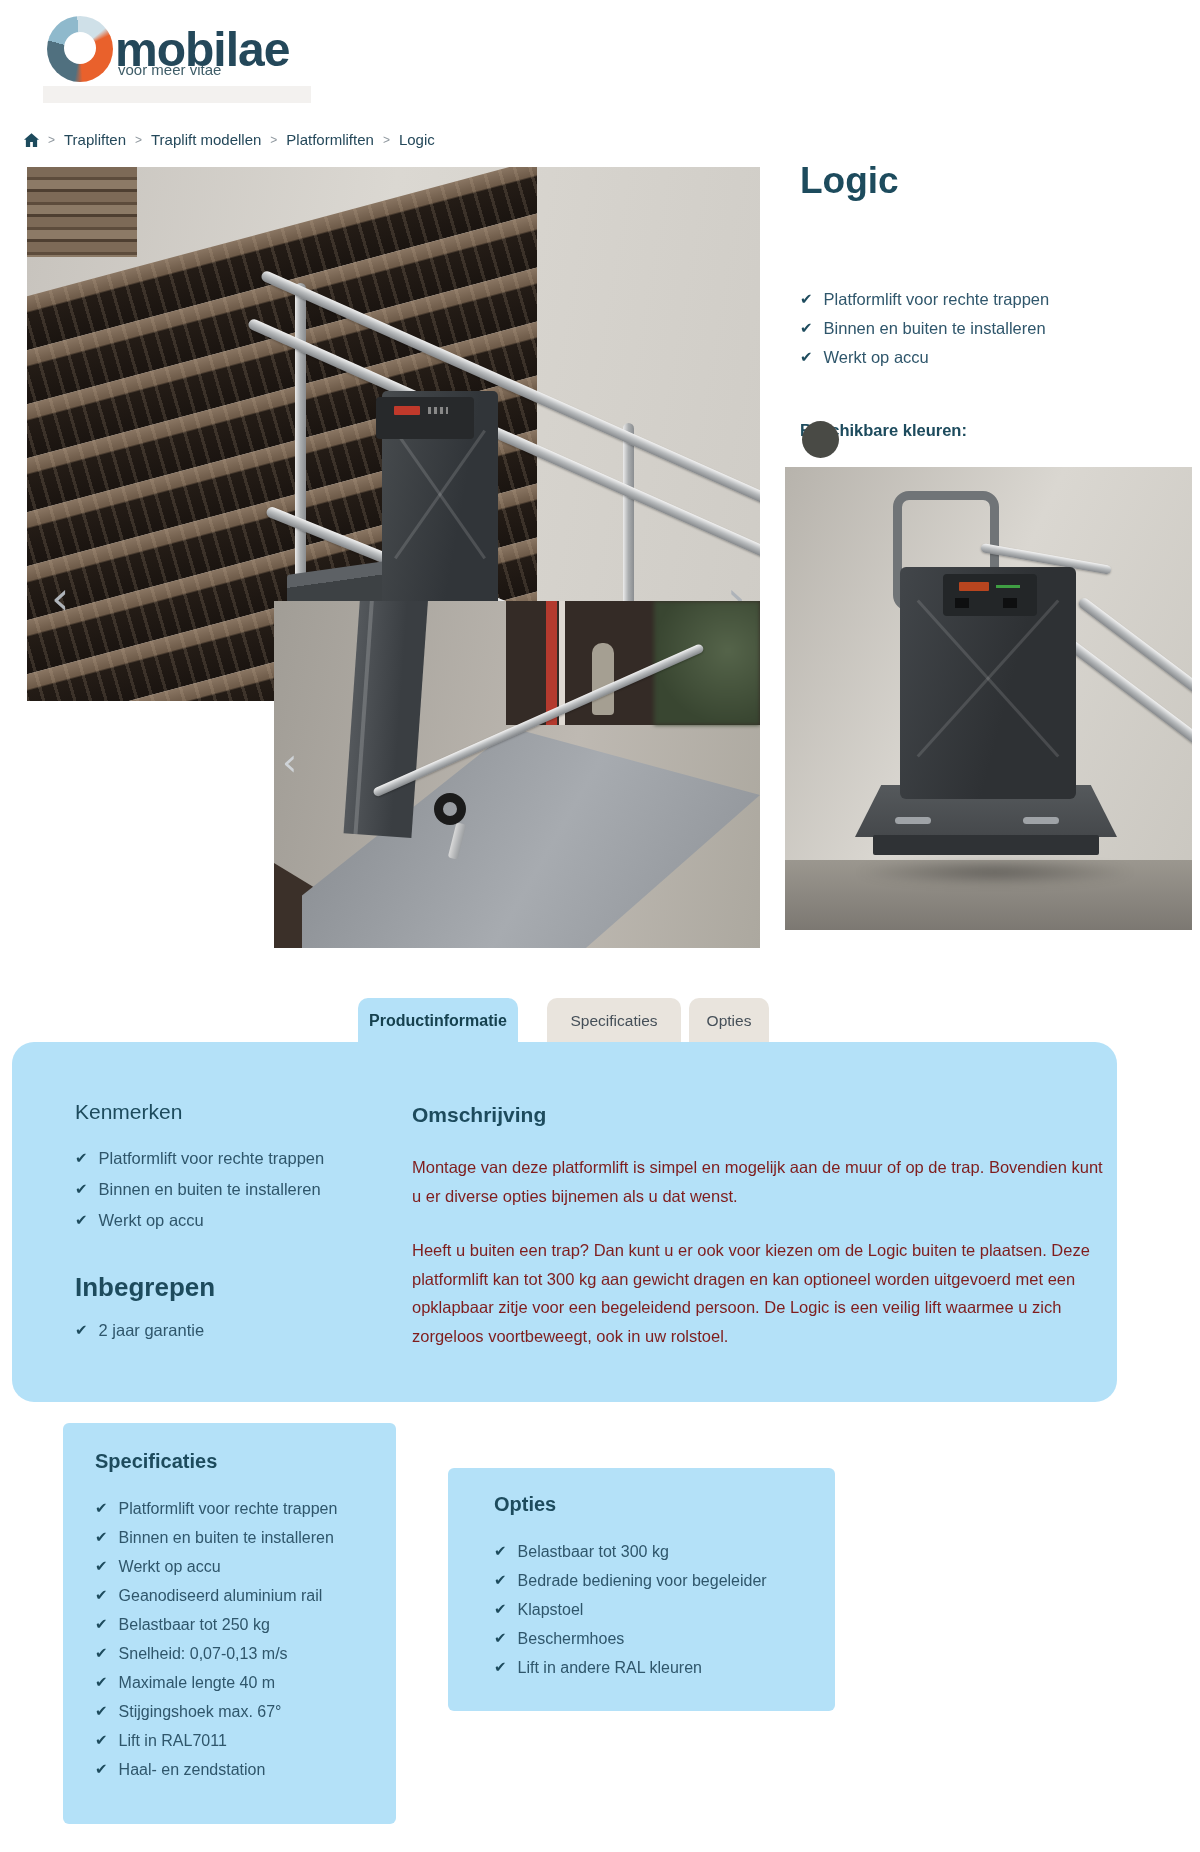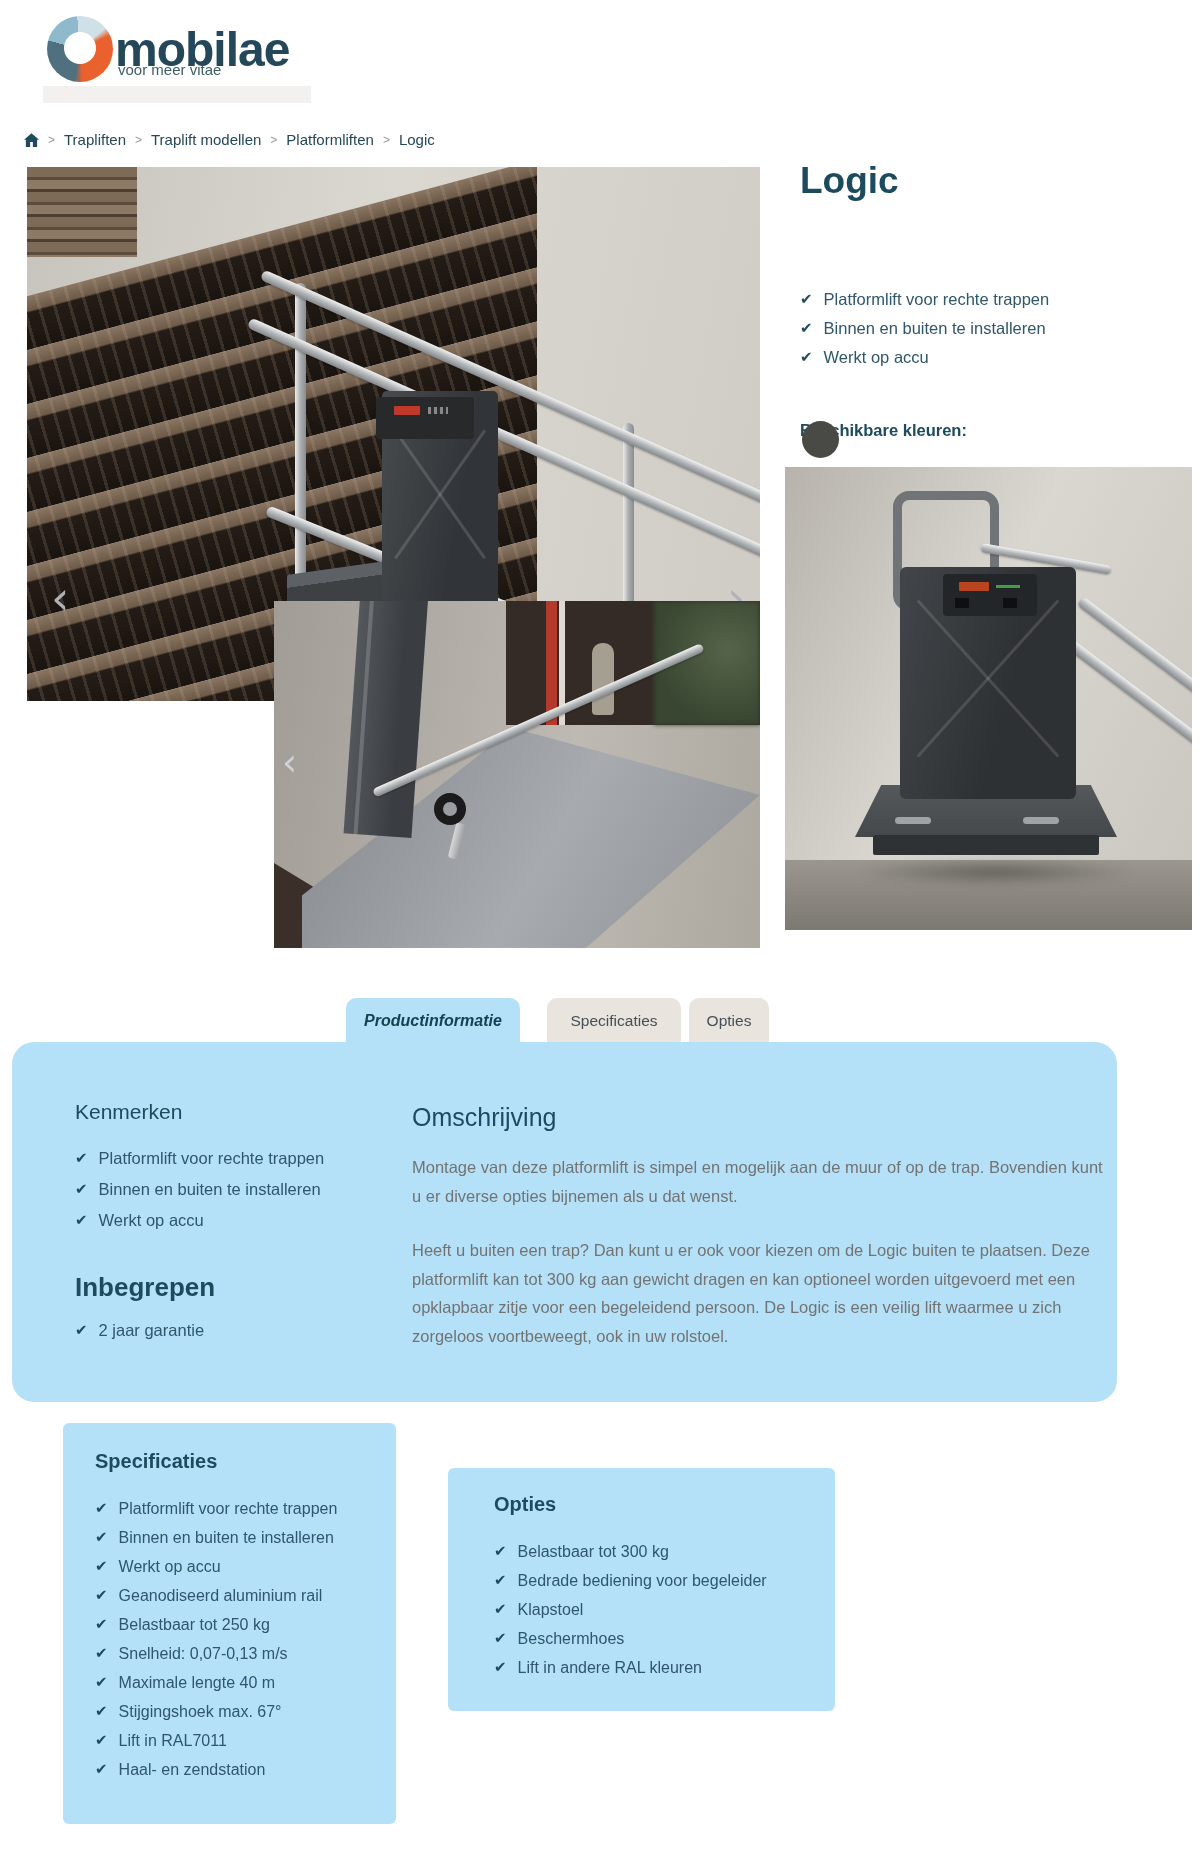--- a/index.html
+++ b/index.html
@@ -99,34 +99,34 @@
   .check-li { display:flex; align-items:flex-start; gap:11px; font-size:16.5px; line-height:21px; margin-bottom:8px; color:#2f566b; }
   .check { flex:0 0 auto; font-size:15px; line-height:21px; color:#1d4b5d; font-weight:700; font-family:"DejaVu Sans", sans-serif; }
   .kleuren-label { position:absolute; left:800px; top:393px; font-size:16.5px; font-weight:700; color:#1d4b5d;margin-top:28px; }
   .swatch { position:absolute; left:802px; top:421px; width:37px; height:37px; border-radius:50%; background:#494a45; cursor:pointer; }
 
   
   .tab { position:absolute; top:998px; height:45px; border:none; border-radius:10px 10px 0 0; cursor:pointer;
     font-family:"Liberation Sans", sans-serif; }
   .tab-active { background:#b4e1f8; color:#16414f; font-weight:700; font-size:16px; }
   .tab-idle { background:#e9e4dd; color:#454f58; font-size:15.5px; }
-  .tab1 { left:346px; width:174px;font-style:italic; }
+  .tab1 { left:358px; width:160px; }
   .tab2 { left:547px; width:134px; }
   .tab3 { left:689px; width:80px; }
 
   
   .panel { position:absolute; left:12px; top:1042px; width:1105px; height:360px; background:#b4e1f8; border-radius:22px; }
   .panel h3, .bluebox h3 { color:#1d4b5d; }
   .k-title { position:absolute; left:75px; top:1100px; font-size:21px; font-weight:400; color:#1d4b5d; }
   .k-list { position:absolute; left:75px; top:1148px; list-style:none; }
   .k-list .check-li { margin-bottom:10px; }
   .i-title { position:absolute; left:75px; top:1272px; font-size:26px; font-weight:700; color:#1d4b5d; }
   .i-list { position:absolute; left:75px; top:1320px; list-style:none; }
-  .o-title { position:absolute; left:412px; top:1103px; font-size:25px; font-weight:400; color:#1d4b5d; }
-  .o-text { position:absolute; left:412px; top:1153px; width:692px; font-size:16.5px; line-height:28.5px; color:#737373; }
+  .o-title { position:absolute; left:412px; top:1103px; font-size:21px; font-weight:700; color:#1d4b5d; }
+  .o-text { position:absolute; left:412px; top:1153px; width:692px; font-size:16.5px; line-height:28.5px; color:#7f1d1d; }
   .o-text p { margin-bottom:26px; }
 
   
   .bluebox { position:absolute; background:#b4e1f8; border-radius:6px; }
   .spec-box { left:63px; top:1423px; width:333px; height:401px; padding:27px 20px 0 32px; }
   .opt-box { left:448px; top:1468px; width:387px; height:243px; padding:25px 20px 0 46px; }
   .bluebox h3 { font-size:20px; font-weight:700; }
   .bluebox ul { list-style:none; margin-top:25px; }
   .bluebox .check-li { font-size:16px; margin-bottom:8px; }
 </style>

